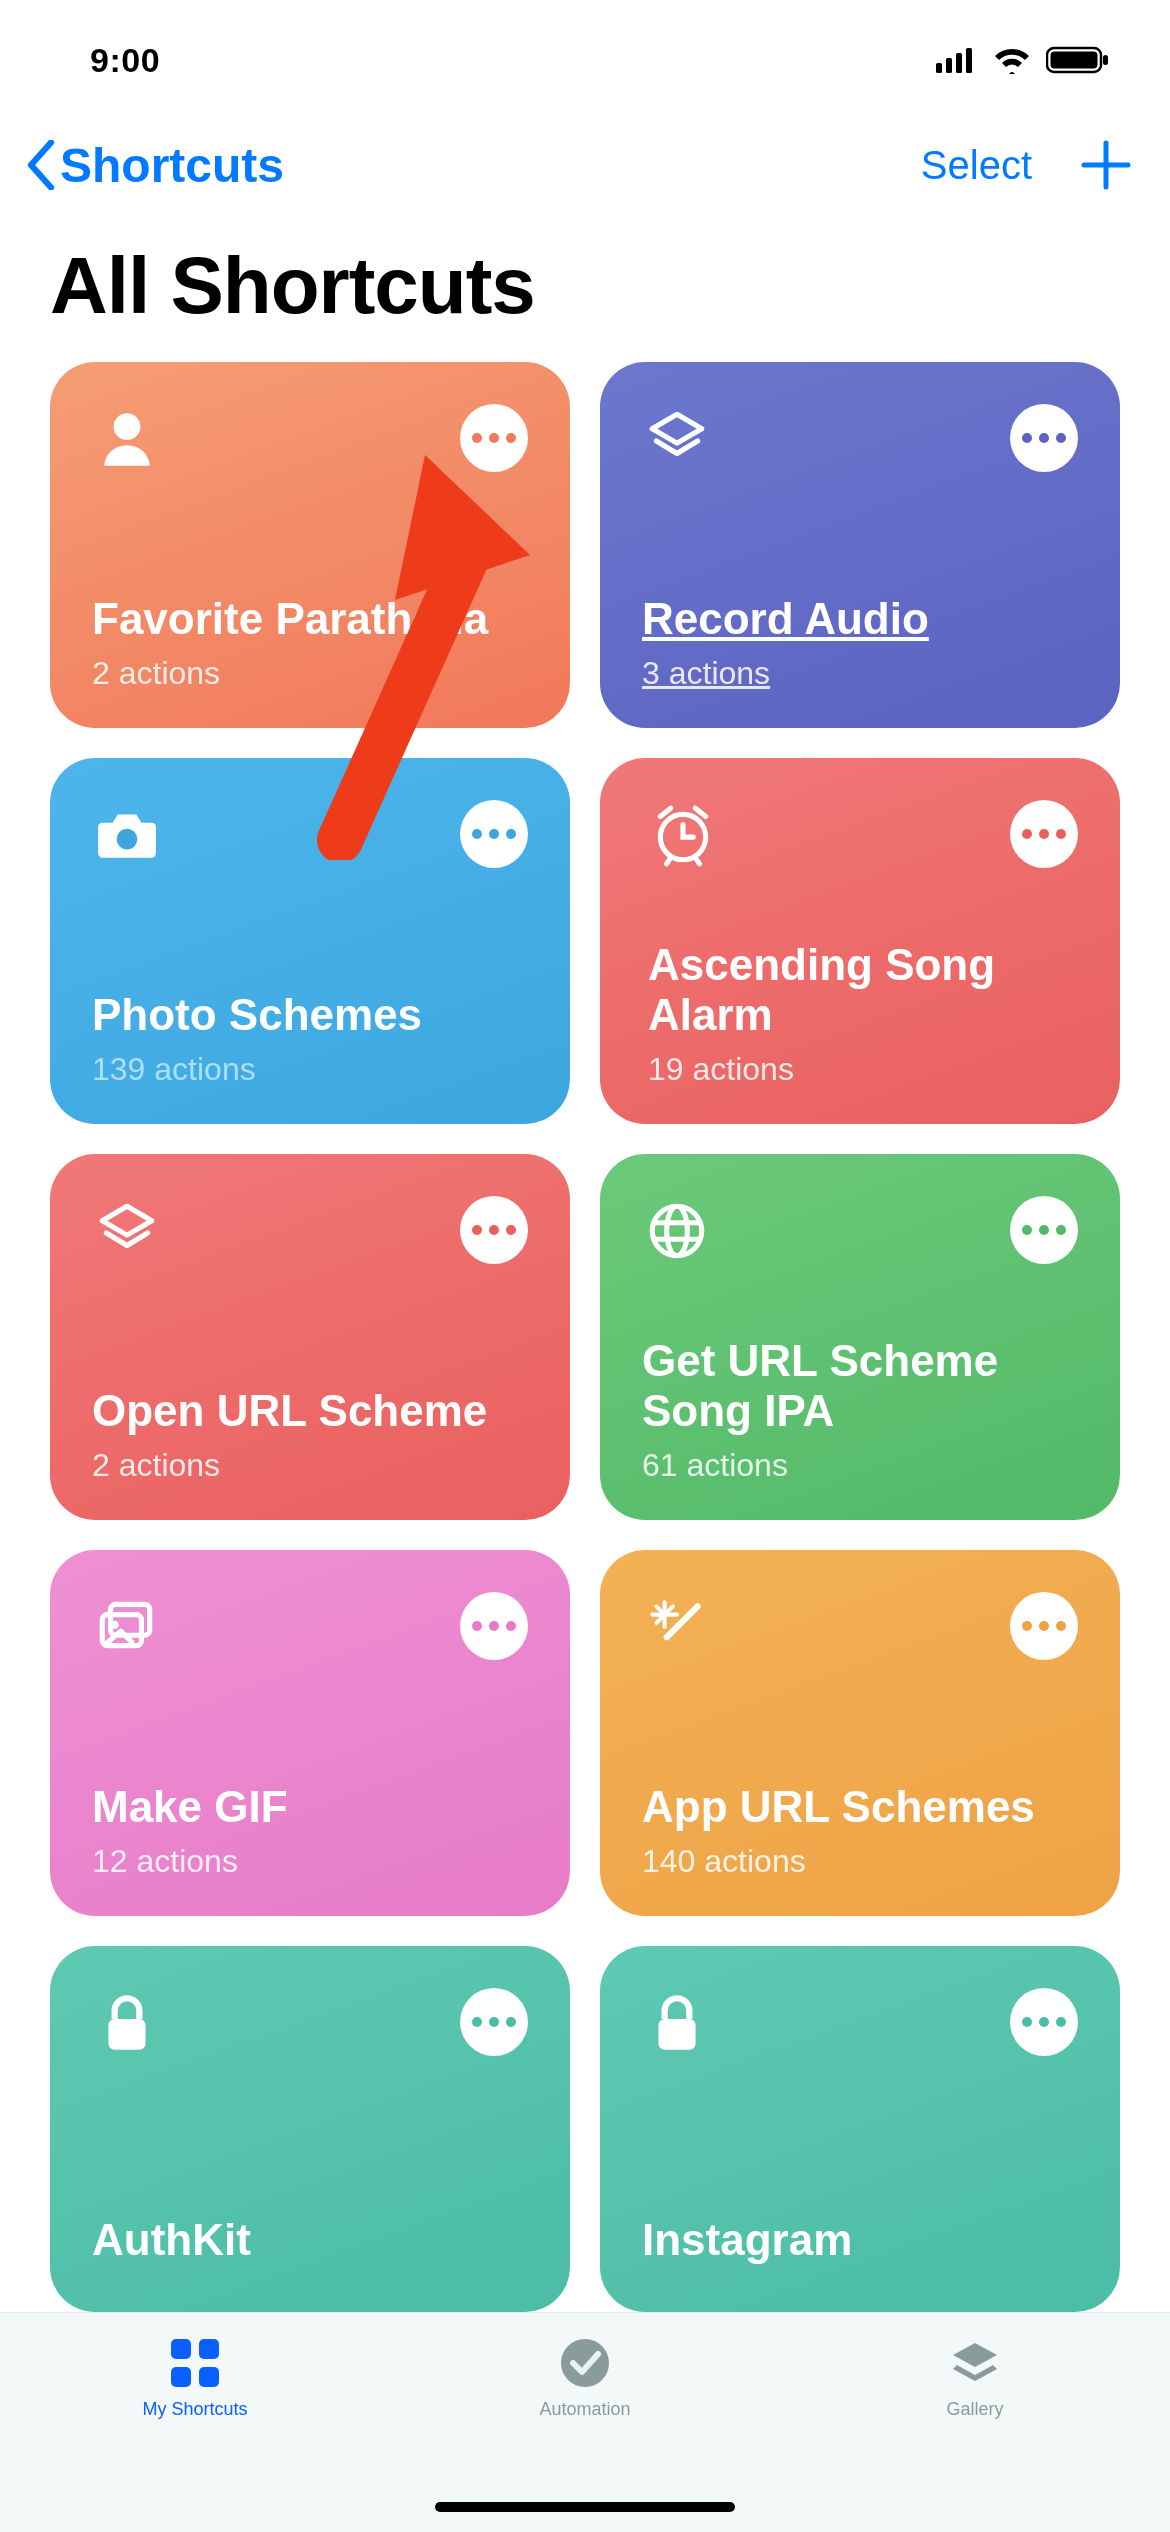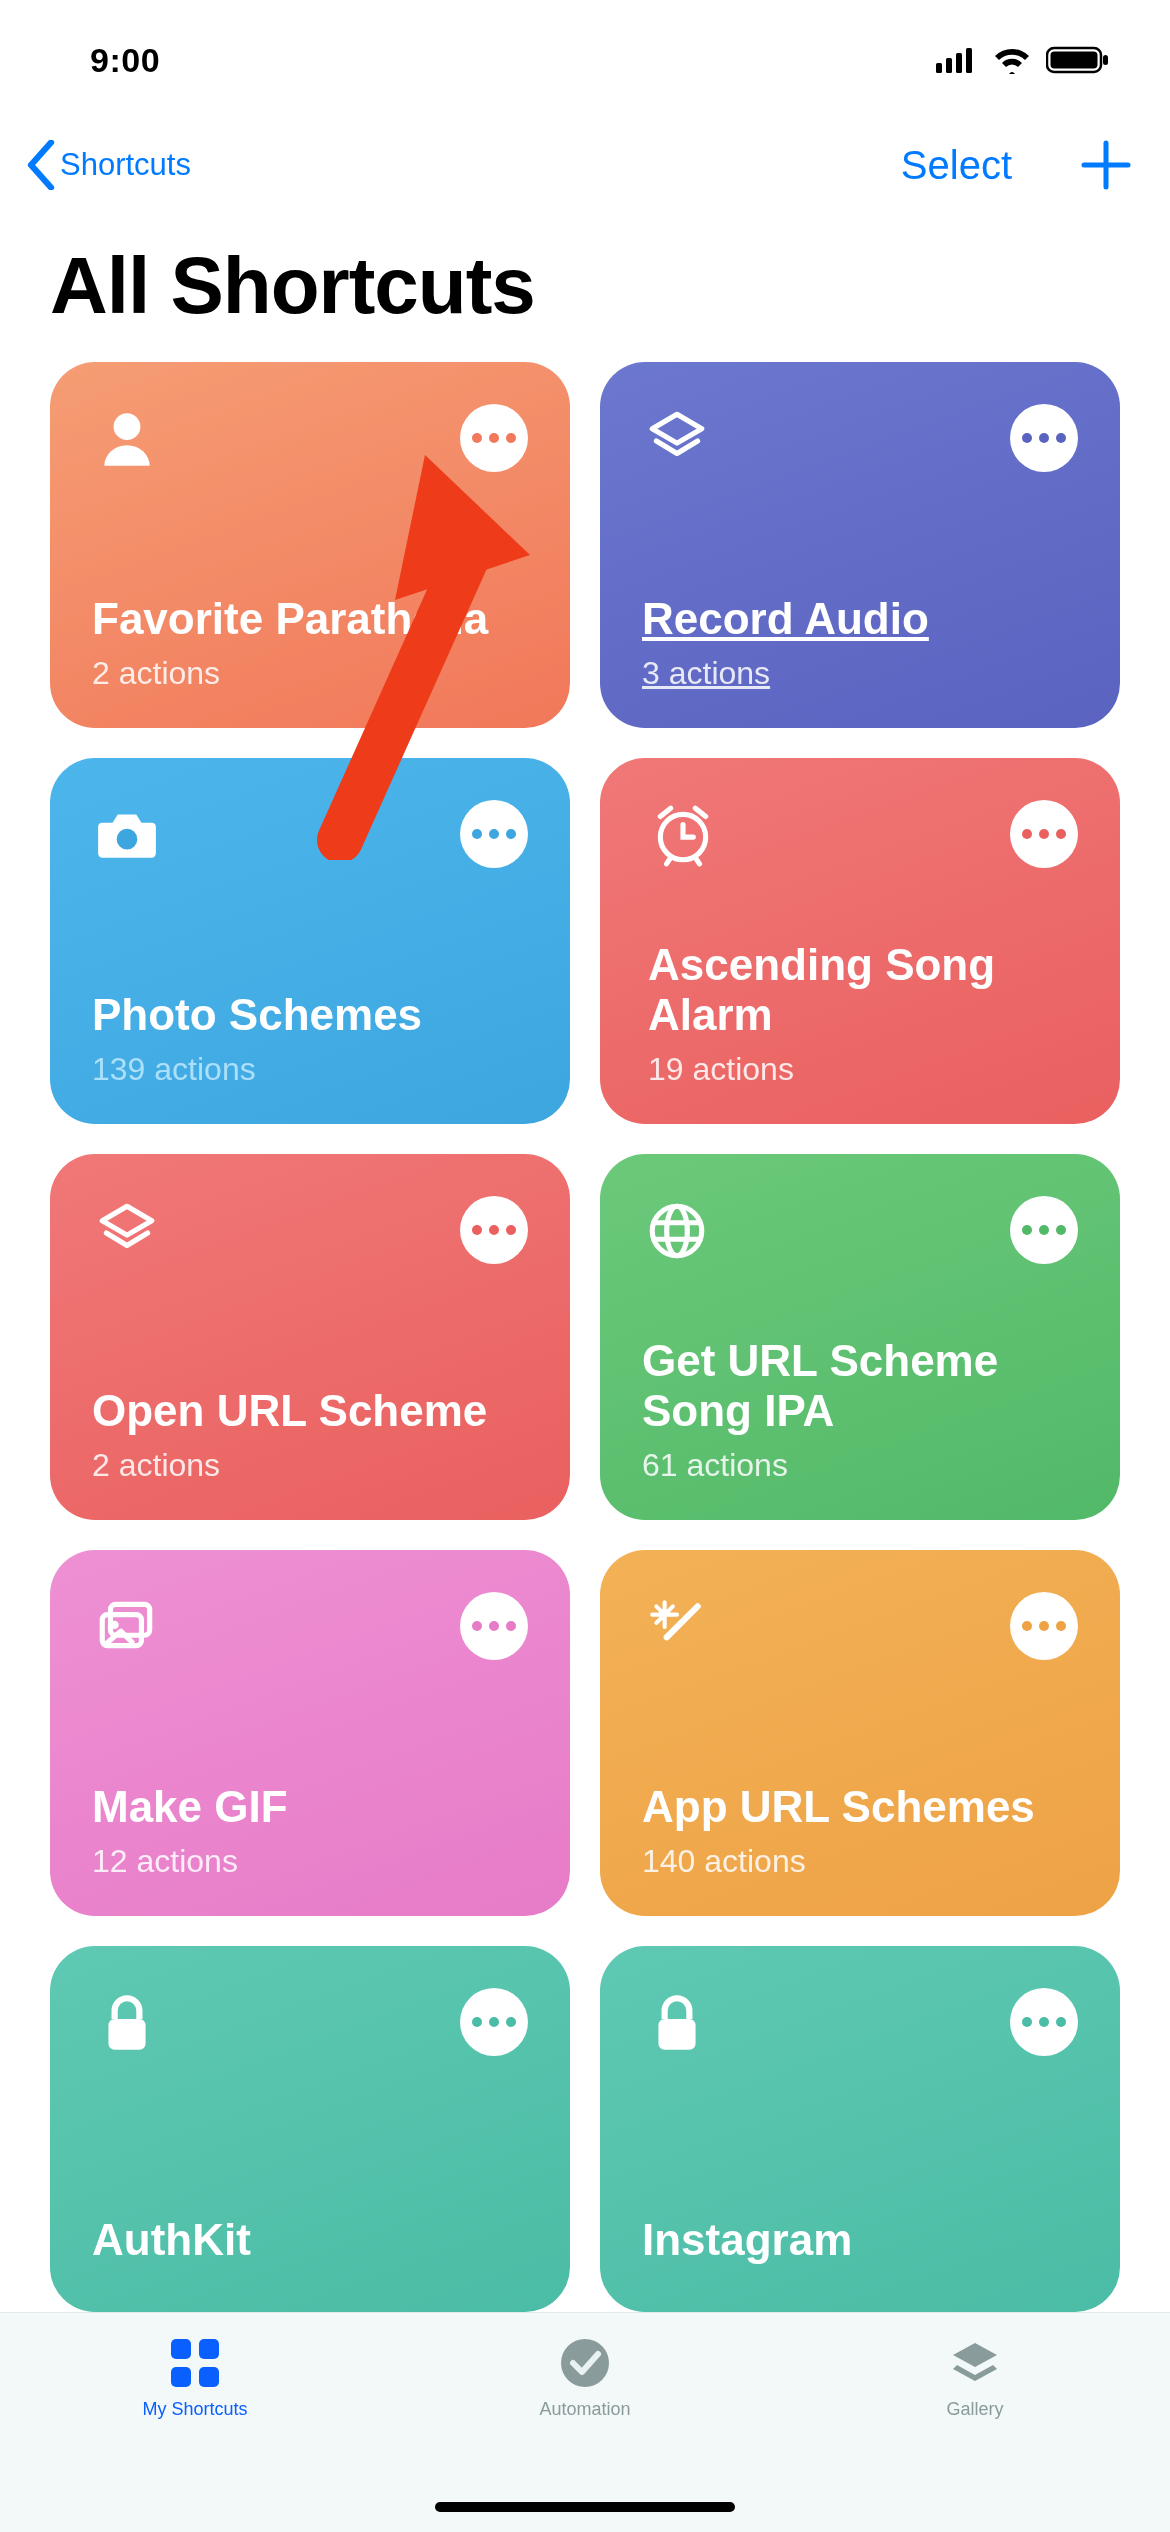--- a/index.html
+++ b/index.html
@@ -7,23 +7,23 @@
   .screen { width: 1170px; height: 2532px; position: relative; background: #fff; }
 
   
   .status-bar { height: 120px; display: flex; align-items: center; justify-content: space-between; padding: 0 60px 0 90px; }
   .status-time { font-size: 34px; font-weight: 600; letter-spacing: 0.5px; }
   .status-right { display: flex; align-items: center; gap: 14px; }
   .status-right svg { display: block; }
 
   
   .nav-bar { height: 90px; display: flex; align-items: center; justify-content: space-between; padding: 0 38px 0 24px; }
-  .nav-back { display: flex; align-items: center; gap: 2px; color: #007aff; font-size: 31px; font-weight: 400; }
+  .nav-back { display: flex; align-items: center; gap: 2px; color: #007aff; font-size: 48px; font-weight: 700; }
   .nav-back svg { width: 34px; height: 50px; }
-  .nav-right { display: flex; align-items: center; gap: 68px; color: #007aff; }
+  .nav-right { display: flex; align-items: center; gap: 48px; color: #007aff; }
   .nav-select { font-size: 40px; }
   .nav-plus svg { width: 52px; height: 52px; display:block; }
 
   
   .page-title { font-size: 80px; font-weight: 800; letter-spacing: -1px; padding: 30px 50px 30px 50px; }
 
   
   .grid { display: grid; grid-template-columns: 1fr 1fr; gap: 30px; padding: 0 50px; }
   .card { border-radius: 45px; padding: 42px 42px 36px 42px; color: #fff; position: relative; height: 366px; display: flex; flex-direction: column; justify-content: space-between; }
   .card-top { display: flex; align-items: flex-start; justify-content: space-between; }

